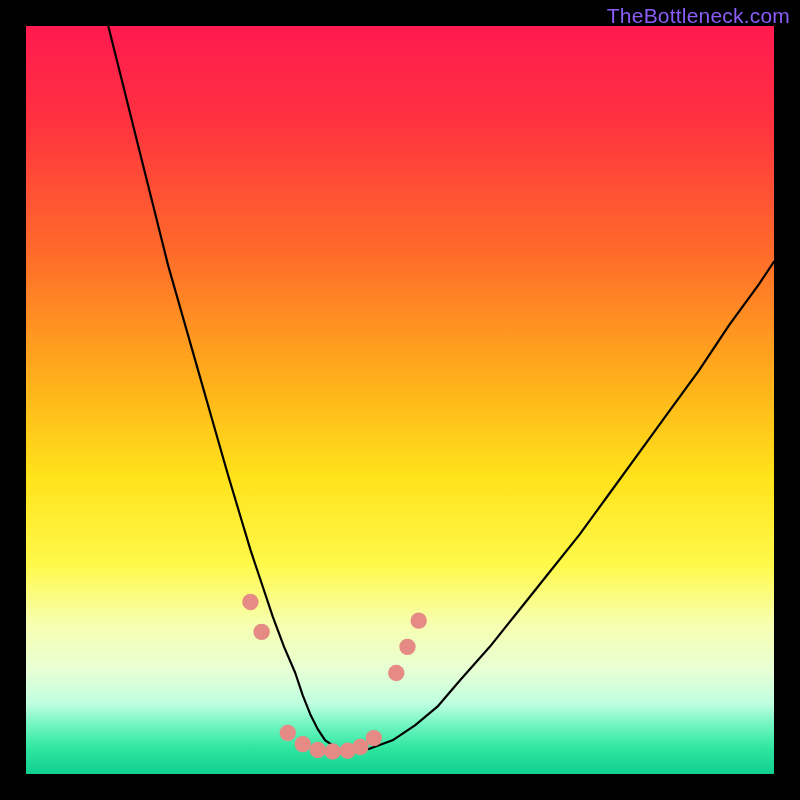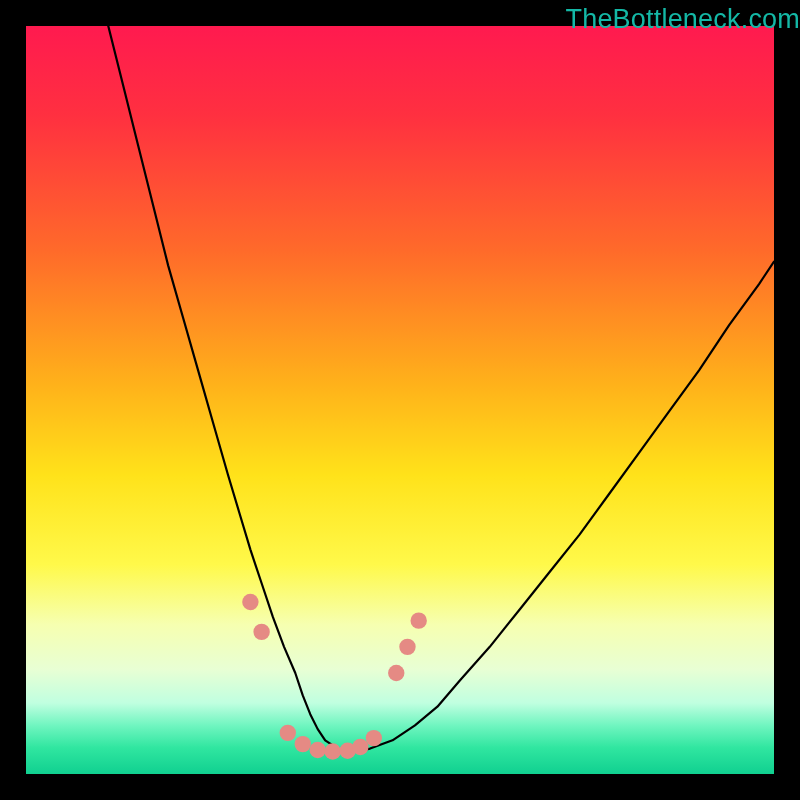--- a/index.html
+++ b/index.html
@@ -20,23 +20,23 @@
     position: absolute;
     left: 26px;
     top: 26px;
     width: 748px;
     height: 748px;
     overflow: hidden;
   }
   .watermark {
     position: absolute;
     top: 4px;
-    right: 0;
-    color: #14b8a6;
-    font-size: 27px;
+    right: 10px;
+    color: #8b5cf6;
+    font-size: 21px;
     font-weight: 400;
     letter-spacing: 0.2px;
     z-index: 50;
   }
   svg { display: block; }
 </style>
 </head>
 <body>
 
 <div class="frame">

